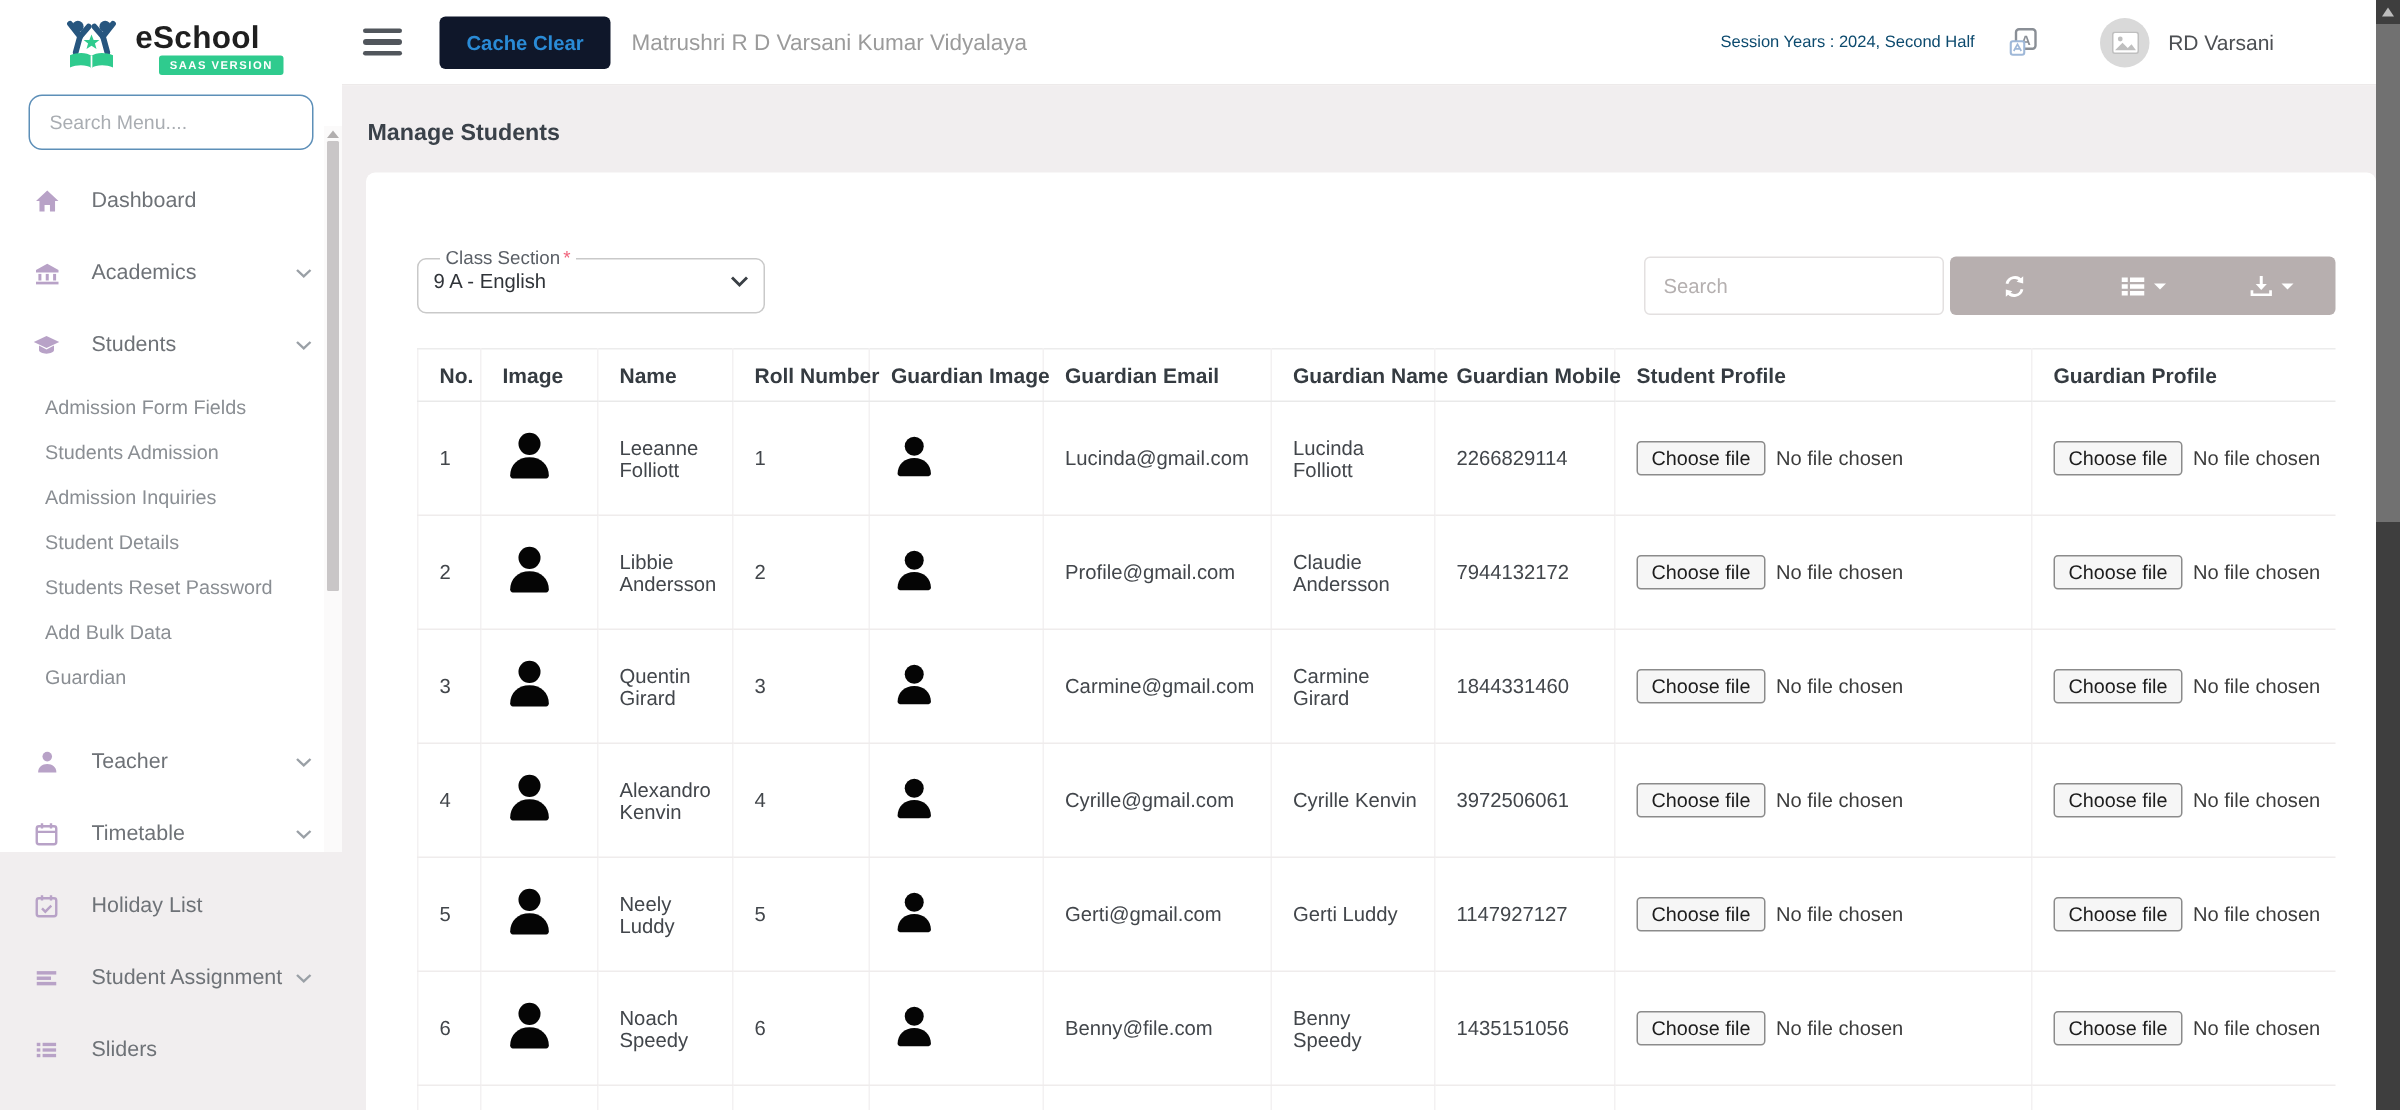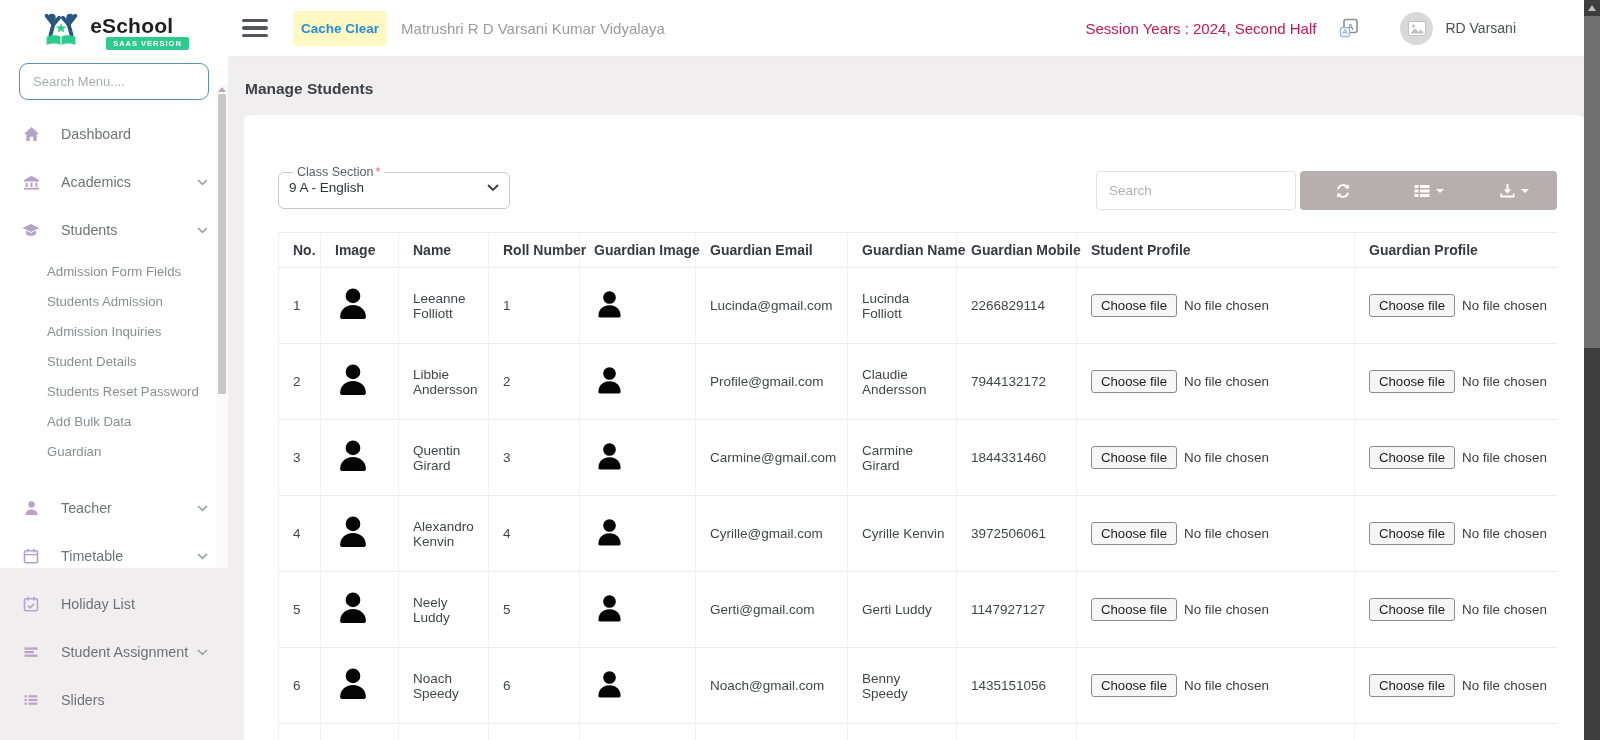--- a/index.html
+++ b/index.html
@@ -24,42 +24,42 @@
     display: block; width: 190px; height: 37px; margin: 7px auto 0;
     border: 1px solid #5d8fb8; border-radius: 9px; padding: 0 13px;
     font-size: 13px; color: #555; font-family: "Liberation Sans", sans-serif; outline: none; background: #fff;
   }
   .menu-search::placeholder { color: #a9adb2; }
   .nav { margin-top: 10px; }
   .nav-item { display: flex; align-items: center; height: 48px; padding: 0 20px 0 22px; cursor: pointer; }
   .nav-item .nav-ico { width: 18px; display: flex; justify-content: center; }
   .nav-item .nav-label { margin-left: 21px; font-size: 14.3px; color: #6e7277; flex: 1; }
   .submenu { padding: 2px 0 4px; margin-bottom: 14px; }
-  .submenu-item { display: flex; align-items: center; height: 30px; padding-left: 47px; font-size: 13.2px; color: #8a8e93; cursor: pointer; }
+  .submenu-item { display: flex; align-items: center; height: 30px; padding-left: 30px; font-size: 13.2px; color: #8a8e93; cursor: pointer; }
   .submenu-item.active { color: #39434d; font-weight: 700; }
   
   .side-scroll { position: absolute; top: 84px; bottom: 0; right: 0; width: 12px; background: #fbfafa; }
   .side-scroll .up { width: 0; height: 0; margin: 3px auto 2px; border-left: 4px solid transparent; border-right: 4px solid transparent; border-bottom: 5px solid #b1aeae; }
   .side-scroll .thumb { width: 8px; margin: 0 auto; height: 300px; background: #c9c6c7; border-radius: 1px; }
 
   
   .main { position: absolute; left: 228px; top: 0; right: 16px; bottom: 0; background: #f1eeef; }
   .topbar {
     height: 57px; background: #fff; border-bottom: 1px solid #edeaea;
     display: flex; align-items: center; padding: 0 68px 0 14px;
   }
   .hamburger { width: 26px; display: flex; flex-direction: column; gap: 4px; cursor: pointer; margin-right: 25px; }
   .hamburger span { display: block; height: 3.2px; background: #51565c; border-radius: 2px; }
   .cache-clear {
-    background: #fef9c3; color: #2a8bd6; font-weight: 700; font-size: 13.5px;
-    border: none; border-radius: 4px; padding: 10px 8px; cursor: pointer; font-family: "Liberation Sans", sans-serif;
+    background: #0f172a; color: #2a8bd6; font-weight: 700; font-size: 13.5px;
+    border: none; border-radius: 4px; padding: 10px 18px; cursor: pointer; font-family: "Liberation Sans", sans-serif;
   }
   .school-name { margin-left: 14px; font-size: 15px; color: #9b9b9b; }
   .topbar .spacer { flex: 1; }
-  .session-label { font-size: 15px; color: #be185d; }
+  .session-label { font-size: 11px; color: #0c4a6e; }
   .lang-ico { margin-left: 22px; cursor: pointer; display: flex; }
   .avatar { margin-left: 40px; width: 33px; height: 33px; border-radius: 50%; background: #d9d9d9; display: flex; align-items: center; justify-content: center; cursor: pointer; overflow: hidden; }
   .user-name { margin-left: 12px; font-size: 14px; color: #4c4f53; }
 
   .page-title { position: absolute; top: 80px; left: 17px; font-size: 15.5px; font-weight: 700; color: #3a4149; }
 
   .card {
     position: absolute; top: 115px; left: 16px; right: 0; bottom: -30px;
     background: #fff; border-radius: 6px 6px 0 0;
     padding: 50px 27px 0 34px; overflow: hidden;
@@ -467,21 +467,21 @@
             <td><svg class="person-lg" viewBox="0 0 24 24" fill="#050505">
                   <circle cx="12" cy="6.6" r="4.9"></circle>
                   <path d="M12 12.6 c-5.1 0-8.6 3.4-8.6 8.1 0 .7.5 1.3 1.2 1.3 h14.8 c.7 0 1.2-.6 1.2-1.3 0-4.7-3.5-8.1-8.6-8.1 Z"></path>
                 </svg></td>
             <td>Noach Speedy</td>
             <td>6</td>
             <td><svg class="person-sm" viewBox="0 0 24 24" fill="#050505">
                   <circle cx="12" cy="6.6" r="4.9"></circle>
                   <path d="M12 12.6 c-5.1 0-8.6 3.4-8.6 8.1 0 .7.5 1.3 1.2 1.3 h14.8 c.7 0 1.2-.6 1.2-1.3 0-4.7-3.5-8.1-8.6-8.1 Z"></path>
                 </svg></td>
-            <td>Noach@gmail.com</td>
+            <td>Benny@file.com</td>
             <td>Benny Speedy</td>
             <td>1435151056</td>
             <td class="file-cell"><span class="file-btn">Choose file</span><span class="file-status">No file chosen</span></td>
             <td class="file-cell"><span class="file-btn">Choose file</span><span class="file-status">No file chosen</span></td>
           </tr>
           <tr class="row-partial">
             <td></td>
               <td></td>
               <td></td>
               <td></td>

